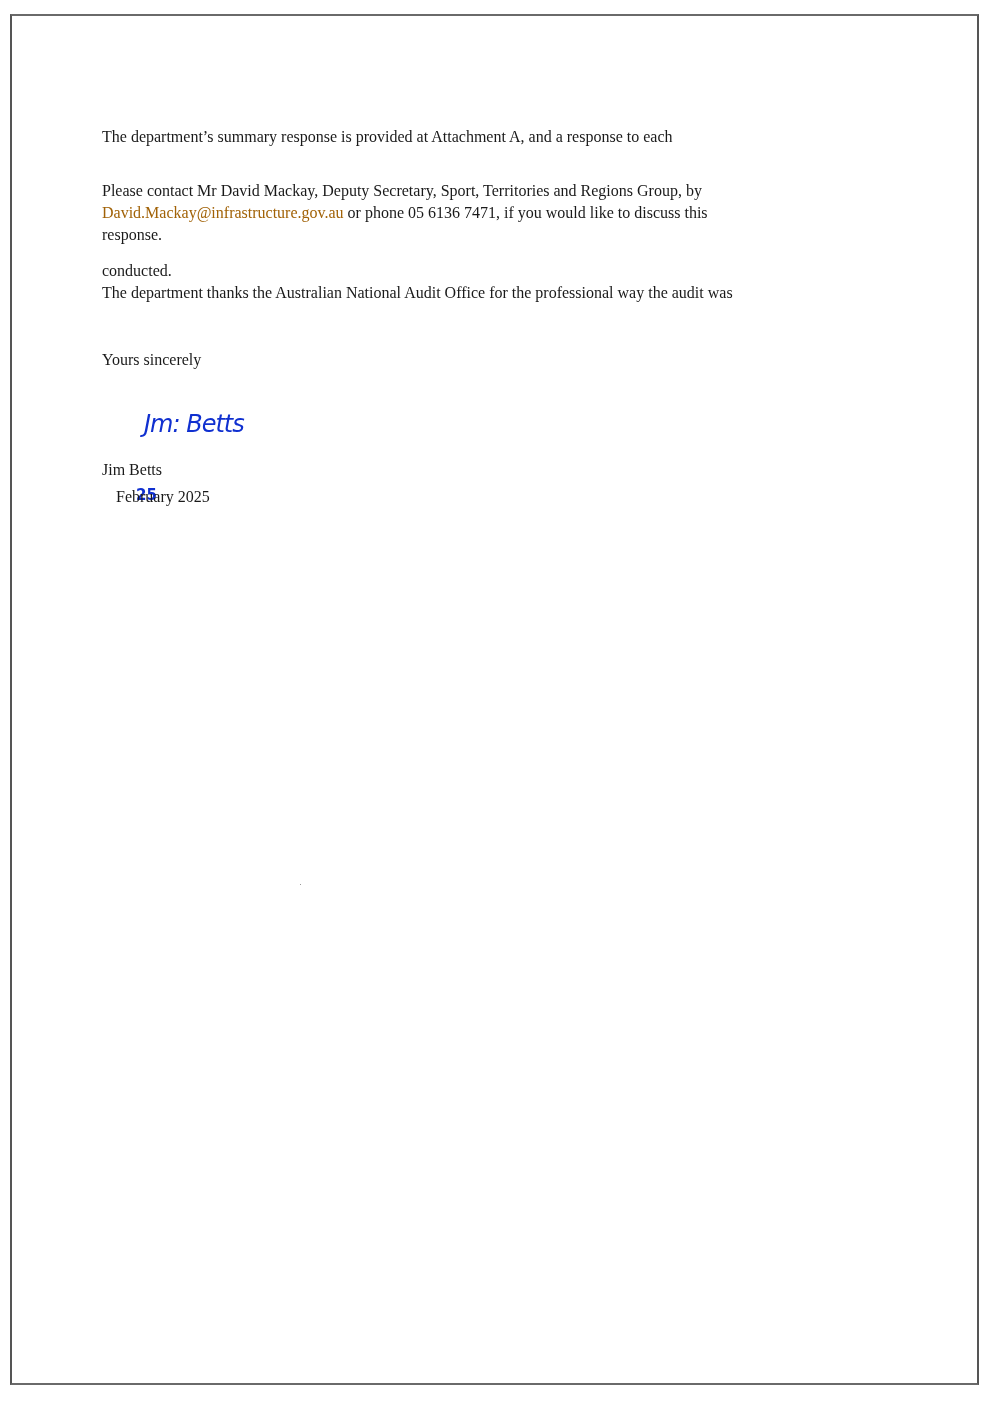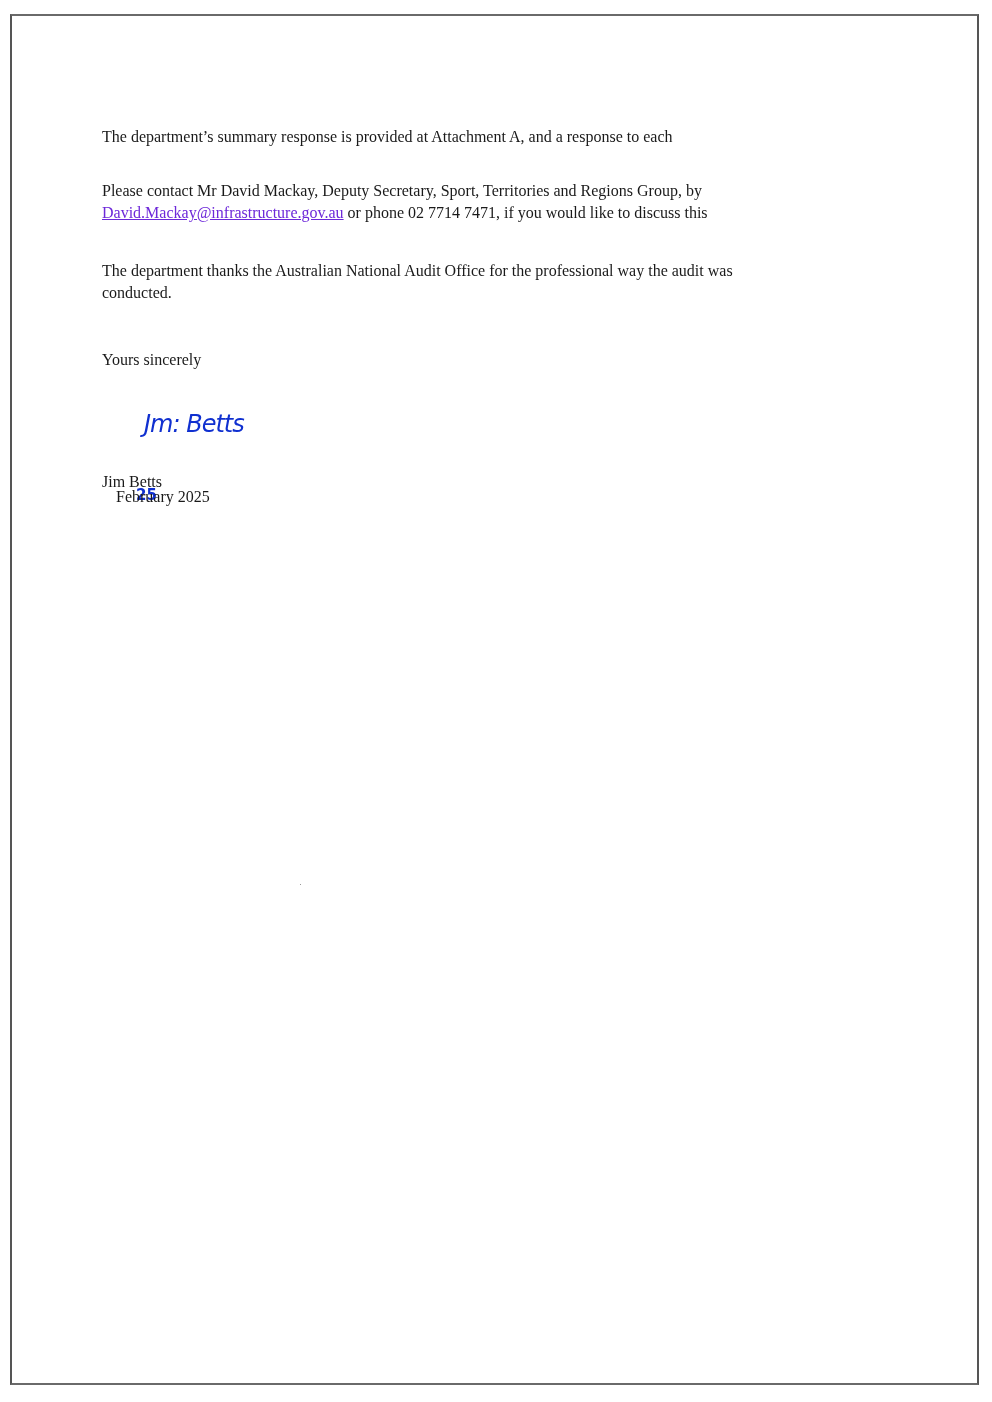--- a/index.html
+++ b/index.html
@@ -7,21 +7,21 @@
     .page {
       position: absolute; left: 10px; top: 14px; width: 969px; height: 1371px;
       border: 2px solid #555555; border-top-color: #6a6a6a; border-bottom-color: #6a6a6a;
       background: #ffffff; box-sizing: border-box;
     }
     .text {
       position: absolute; left: 102px;
       font-family: "Liberation Serif", serif; font-size: 16px; color: #1a1a1a;
       line-height: 22px; white-space: nowrap;
     }
-    a.email { color: #6d28d9; text-decoration: underline; }
+    a.email { color: #a16207; }
     .sig {
       position: absolute; left: 104px; top: 410px;
       font-family: "DejaVu Sans", sans-serif; font-size: 24px; color: #1030d0;
       font-style: italic; letter-spacing: -1px; margin-left: 40px;
     }
     .day {
       position: absolute; left: 92px; top: 486px;
       font-family: "DejaVu Sans", sans-serif; font-weight: bold; font-size: 15px; color: #1030d0; margin-left: 44px;
     }
     .dot { position: absolute; left: 300px; top: 884px; width: 1px; height: 1px; background: #999; }
@@ -30,30 +30,31 @@
 <body>
 
 <div class="page"></div>
 
 <div class="text" style="top:126px;">
   <div>The department’s summary response is provided at Attachment A, and a response to each</div>
 </div>
 
 <div class="text" style="top:180px;">
   <div>Please contact Mr David Mackay, Deputy Secretary, Sport, Territories and Regions Group, by</div>
-  <div><a class="email">David.Mackay@infrastructure.gov.au</a><span> or phone 02 7714 7471, if you would like to discuss this</span></div>
+  <div><a class="email">David.Mackay@infrastructure.gov.au</a><span> or phone 05 6136 7471, if you would like to discuss this</span></div>
+  <div>response.</div>
 </div>
 
 <div class="text" style="top:260px;">
+  <div>conducted.</div>
   <div>The department thanks the Australian National Audit Office for the professional way the audit was</div>
-  <div>conducted.</div>
 </div>
 
 <div class="text" style="top:349px;">Yours sincerely</div>
 
 <div class="sig">Jm: Betts</div>
 
-<div class="text" style="top:471px;">Jim Betts</div>
+<div class="text" style="top:459px;">Jim Betts</div>
 
 <div class="day">25</div>
 <div class="text" style="top:486px; left:116px;">February 2025</div>
 
 <div class="dot"></div>
 
 </body></html>

